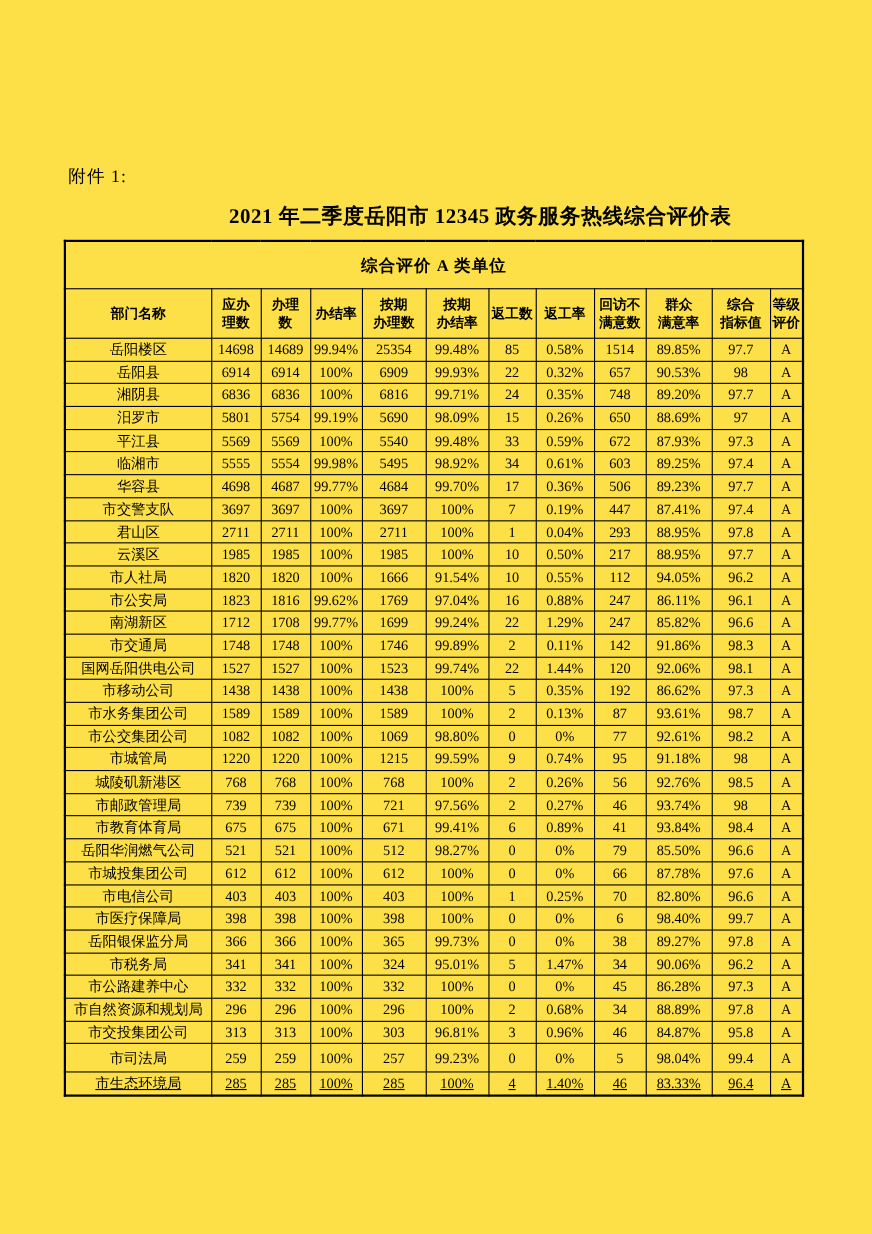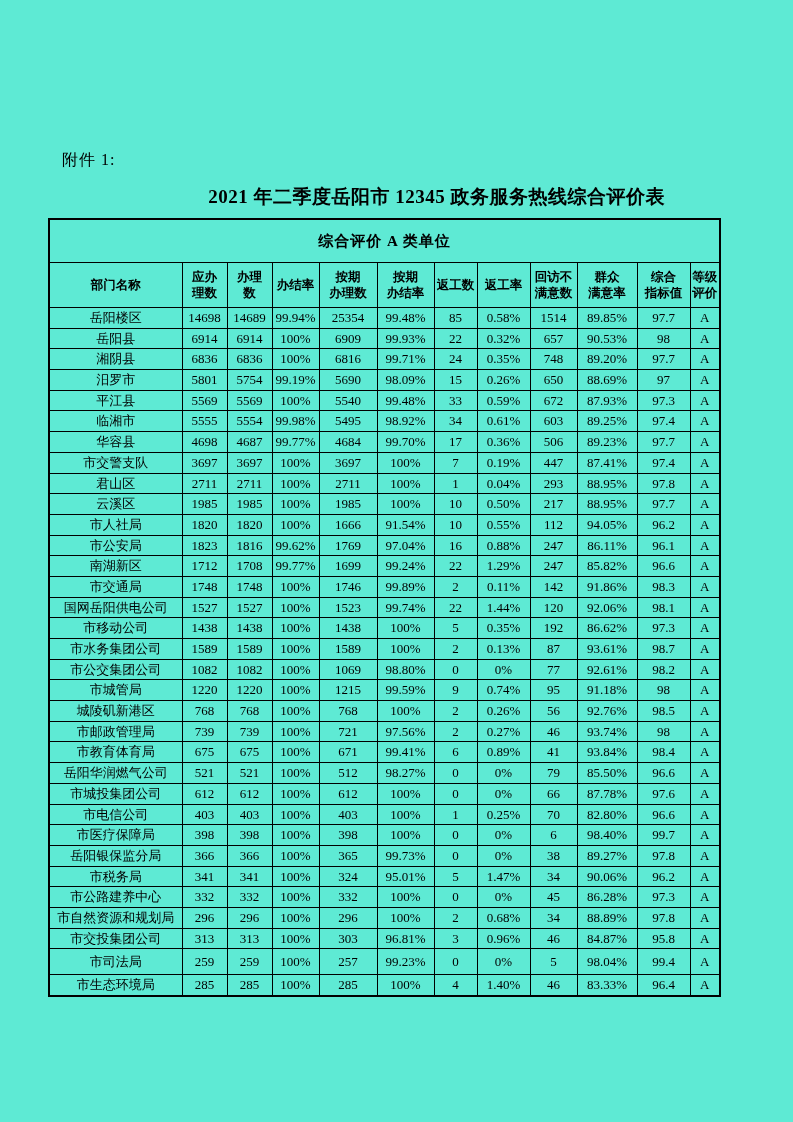--- a/index.html
+++ b/index.html
@@ -1,33 +1,33 @@
 <!DOCTYPE html>
 <html><head>
 <meta charset="utf-8">
 <style>
   html,body{margin:0;padding:0;background:#e8e8e8;}
   .page{
     position:relative;
     width:793px;height:1122px;
-    background:#5eead4;
+    background:#fde047;
     margin:0 auto;
     font-family:"Liberation Serif","DejaVu Serif",serif;
     color:#000;
     overflow:hidden;
   }
   .attachment{
     position:absolute;left:62px;top:150px;
     font-size:16px;letter-spacing:1px;
   }
   .doc-title{
     position:absolute;left:0;top:184px;width:793px;
     text-align:center;font-size:19px;font-weight:bold;letter-spacing:0.5px;margin-left:40px;
   }
-  .table-wrap{position:absolute;left:48px;top:218px;}
+  .table-wrap{position:absolute;left:58px;top:218px;}
   table.eval{
     border-collapse:collapse;table-layout:fixed;
     width:671px;border:2px solid #000;
   }
   table.eval th,table.eval td{
     border:1px solid #000;
     text-align:center;vertical-align:middle;
     padding:0 1px;overflow:hidden;
   }
   th.section-title{
@@ -37,21 +37,21 @@
   tr.header-row th{
     height:44px;font-size:12.5px;font-weight:bold;line-height:1.3;
     white-space:pre-line;
     font-family:"Liberation Serif","DejaVu Serif",serif;
   }
   tbody td{
     height:19.7px;font-size:13px;line-height:1.05;
     white-space:nowrap;
   }
   tbody tr.row-tall td{height:25px;}
-  tbody tr.row-last td{height:20px;}
+  tbody tr.row-last td{height:20px;text-decoration:underline;}
 </style>
 </head>
 <body>
 
 <div class="page">
   <div class="attachment">附件 1:</div>
   <div class="doc-title">2021 年二季度岳阳市 12345 政务服务热线综合评价表</div>
   <div class="table-wrap">
     <table class="eval">
       <colgroup id="cols">

